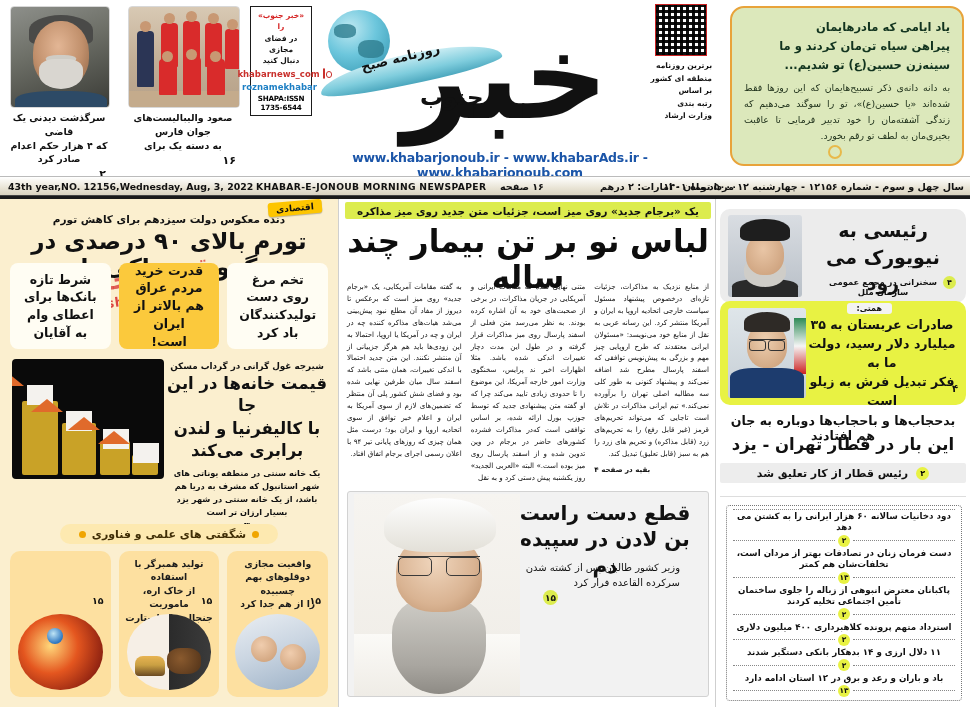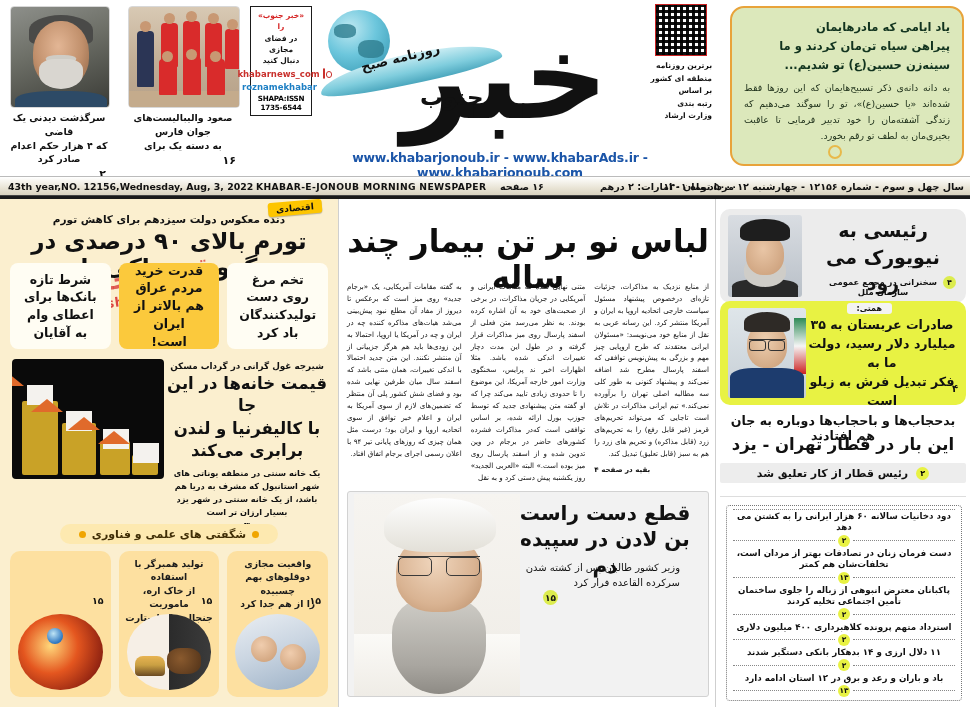--- a/index.html
+++ b/index.html
@@ -825,20 +825,21 @@
           <div class="t" style="white-space:pre-line">واقعیت مجازی
 دوقلوهای بهم چسبیده
 را از هم جدا کرد</div>
           <div class="pg">۱۵</div>
           <div class="pic" id="sci-pic-2"></div>
         </div>
       </div>
     </div>
 
     <div class="col-center">
+      <div class="kicker-c">یک «برجام جدید» روی میز است، جزئیات متن جدید روی میز مذاکره</div>
       <div class="head-c">لباس نو بر تن بیمار چند ساله</div>
 
       <div class="c-cols">
         <div class="c-col">
           <span>به گفته مقامات آمریکایی، یک «برجام جدید» روی میز است که برعکس تا دیروز از مفاد آن مطلع نبود پیش‌بینی می‌شد هیات‌های مذاکره کننده چه در ایران و چه در آمریکا یا اروپا، احتمالا به این زودی‌ها باید هم هرگز جزییانی از آن منتشر نکنند. این متن جدید احتمالا با اندکی تغییرات، همان متنی باشد که اسفند سال میان طرفین نهایی شده بود و فضای شش کشور پلی آن منتظر که تضمین‌های لازم از سوی آمریکا به ایران و اعلام خبر توافق از سوی اتحادیه اروپا و ایران بود؛ درست مثل همان چیزی که روزهای پایانی تیر ۹۴ با اعلان رسمی اجرای برجام اتفاق افتاد.</span>
         </div>
         <div class="c-col">
           <span>متنی نهایی شده که مقامات ایرانی و آمریکایی در جریان مذاکرات، در برخی از صحبت‌های خود به آن اشاره کرده بودند. به نظر می‌رسد متن فعلی از اسفند پارسال روی میز مذاکرات قرار گرفته و در طول این مدت دچار تغییرات اندکی شده باشد. مثلا اظهارات اخیر ند پرایس، سخنگوی وزارت امور خارجه آمریکا، این موضوع را تا حدودی زیادی تایید می‌کند چرا که او گفته متن پیشنهادی جدید که توسط جوزپ بورل ارائه شده، بر اساس توافقی است که‌در مذاکرات فشرده کشورهای حاضر در برجام در وین تدوین شده و از اسفند پارسال روی میز بوده است.» البته «العربی الجدید» روز یکشنبه پیش دستی کرد و به نقل</span>
         </div>
         <div class="c-col">

